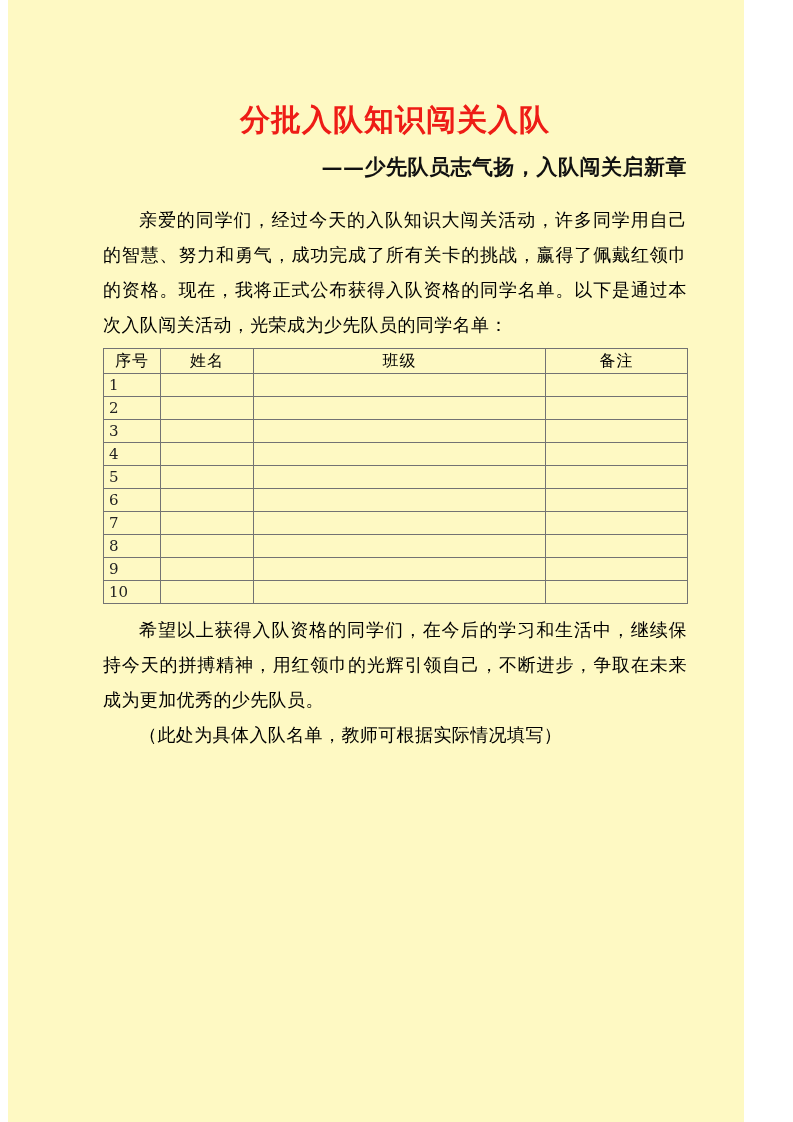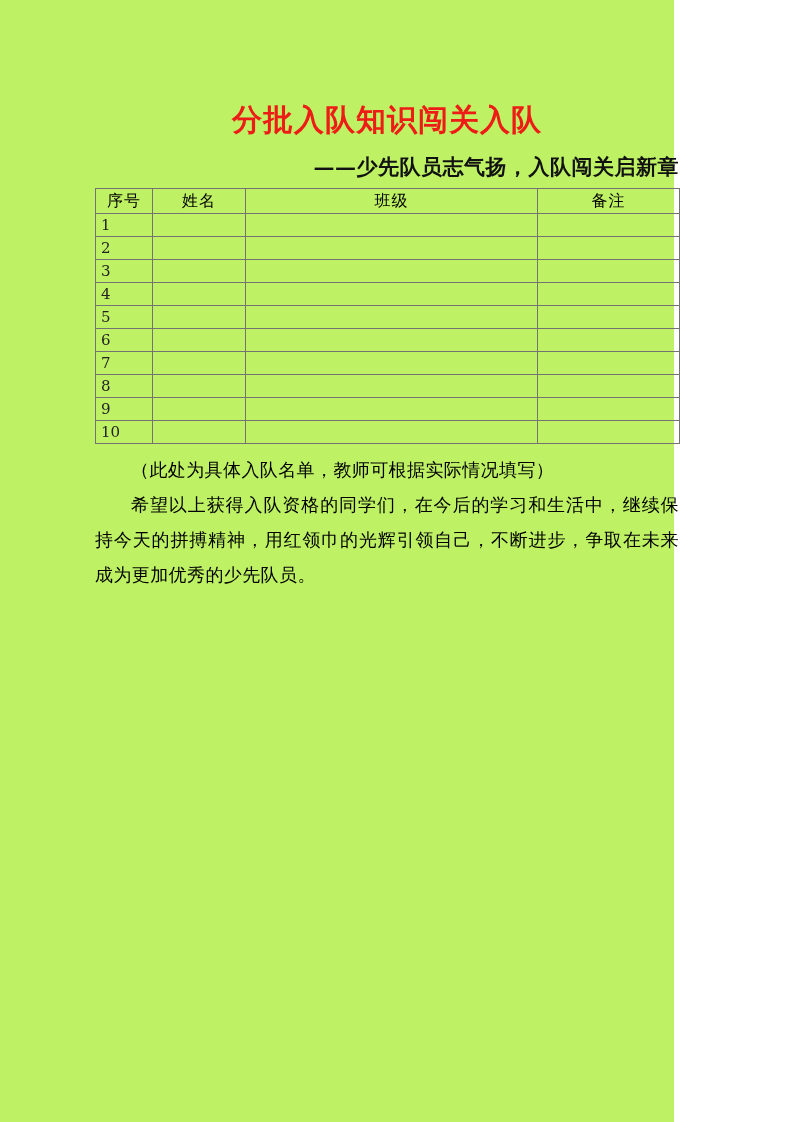--- a/index.html
+++ b/index.html
@@ -11,25 +11,25 @@
     width: 793px;
     height: 1122px;
     font-family: "DejaVu Serif", "Liberation Serif", serif;
     color: #000000;
     position: relative;
     overflow: hidden;
   }
 
   .page {
     position: absolute;
-    left: 0;
+    left: 8px;
     top: 0;
-    width: 674px;
+    width: 736px;
     height: 1122px;
-    background: #bef264;
+    background: #fef9c3;
   }
 
   .content {
     position: absolute;
     left: 95px;
     top: 0;
     width: 584px;
   }
 
   .doc-title {
@@ -126,20 +126,23 @@
 </head>
 <body>
 
 <div class="page">
   <div class="content">
 
     <h1 class="doc-title">分批入队知识闯关入队</h1>
 
     <h2 class="doc-subtitle">——少先队员志气扬，入队闯关启新章</h2>
 
+    <div class="body-block">
+      <p class="para">亲爱的同学们，经过今天的入队知识大闯关活动，许多同学用自己的智慧、努力和勇气，成功完成了所有关卡的挑战，赢得了佩戴红领巾的资格。现在，我将正式公布获得入队资格的同学名单。以下是通过本次入队闯关活动，光荣成为少先队员的同学名单：</p>
+    </div>
 
     <div class="table-wrap">
       <table class="roster">
         <colgroup>
           <col class="c-idx">
           <col class="c-name">
           <col class="c-class">
           <col class="c-note">
         </colgroup>
         <thead>
@@ -210,20 +213,20 @@
             <td></td>
             <td></td>
             <td></td>
           </tr>
         </tbody>
       </table>
     </div>
 
     <div class="gap-after-table"></div>
 
+    <p class="para">希望以上获得入队资格的同学们，在今后的学习和生活中，继续保持今天的拼搏精神，用红领巾的光辉引领自己，不断进步，争取在未来成为更加优秀的少先队员。</p>
+
     <p class="para note">（此处为具体入队名单，教师可根据实际情况填写）</p>
-
-    <p class="para">希望以上获得入队资格的同学们，在今后的学习和生活中，继续保持今天的拼搏精神，用红领巾的光辉引领自己，不断进步，争取在未来成为更加优秀的少先队员。</p>
 
 
 
   </div>
 </div>
 
 </body></html>

